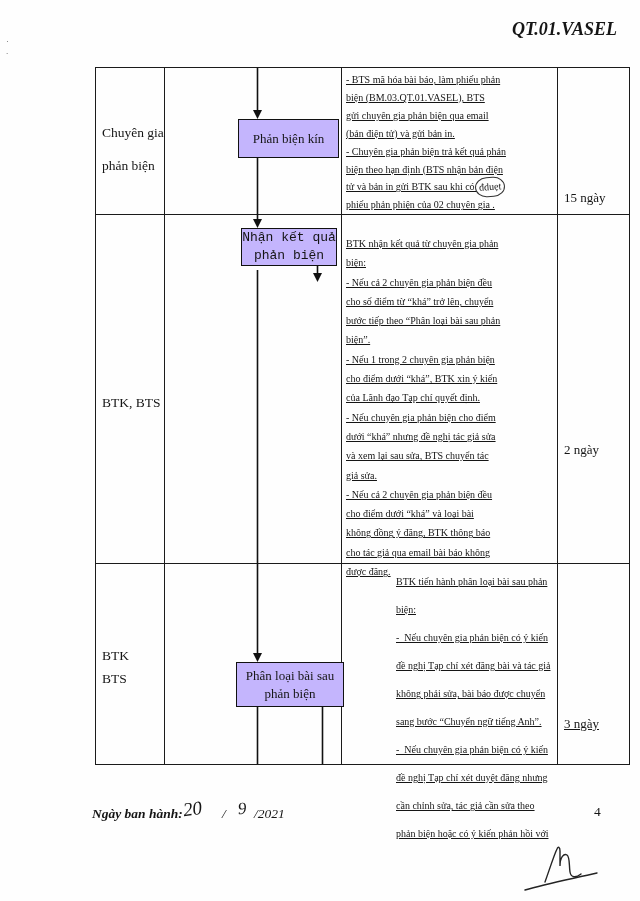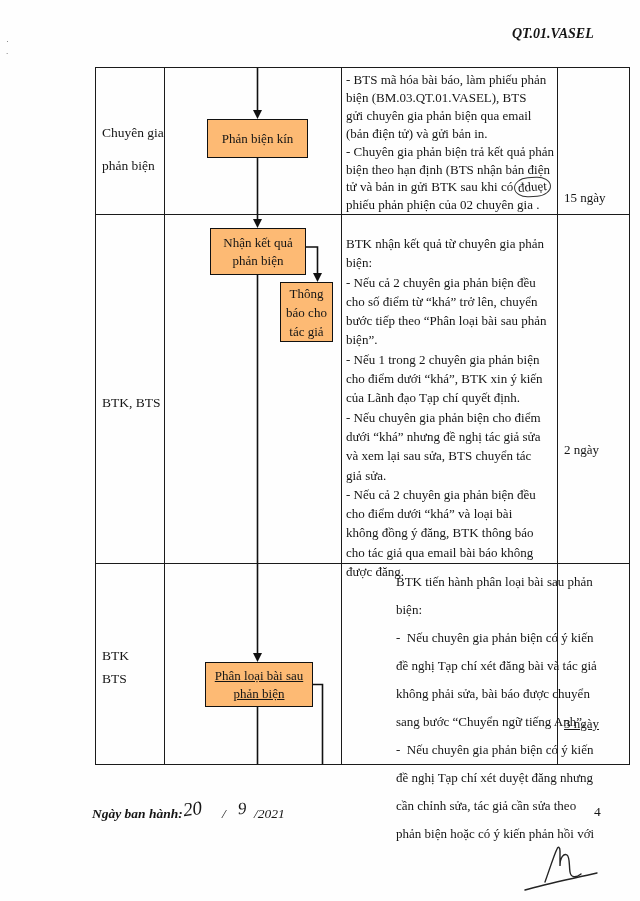--- a/index.html
+++ b/index.html
@@ -1,49 +1,49 @@
 <!DOCTYPE html>
 <html><head>
 <meta charset="utf-8">
 <style>
   html,body{margin:0;padding:0;background:#e8e8e8;}
   .page{position:relative;width:640px;height:901px;background:#fefefe;margin:0 auto;
         font-family:"Liberation Serif","DejaVu Serif",serif;color:#151515;overflow:hidden;}
   .abs{position:absolute;}
   
   .hdr-title{left:92px;top:31px;font-size:13.5px;font-style:italic;font-weight:bold;letter-spacing:.2px;}
-  .hdr-code{left:512px;top:26px;font-size:14px;font-style:italic;font-weight:bold;}
+  .hdr-code{left:512px;top:19px;font-size:18px;font-style:italic;font-weight:bold;}
   .artifact{left:6px;top:36px;font-size:9px;line-height:10px;color:#555;white-space:pre-line;}
   
   .tbl{left:95px;top:67px;width:535px;height:698px;border:1.5px solid #1b1b1b;box-sizing:border-box;}
   .vline{position:absolute;top:0;bottom:0;width:1.3px;background:#1b1b1b;}
   .hline{position:absolute;left:0;right:0;height:1.3px;background:#1b1b1b;}
   
   .actor{font-size:13.5px;white-space:pre-line;}
   .actor1{left:6px;top:48px;line-height:33px;}
   .actor2{left:6px;top:308px;margin-top:19px;}
   .actor3{left:6px;top:576px;line-height:23px;}
-  .desc{font-size:13px;white-space:pre;}
+  .desc{font-size:10px;white-space:pre;text-decoration:underline;}
   .desc1{left:250px;top:3px;line-height:17.9px;}
   .desc2{left:250px;top:150px;line-height:19.3px;margin-top:16px;}
   .desc3{left:264px;top:500px;line-height:28px;margin-left:36px;}
   .dur{font-size:13px;}
   .dur1{left:468px;top:122px;}
   .dur2{left:468px;top:374px;}
   .dur3{left:468px;top:648px;text-decoration:underline;}
   .circled{display:inline-block;border:1.2px solid #333;border-radius:48%/62%;
            padding:0 3px;margin:-2px -2px;transform:rotate(-4deg);}
   
-  .fbox{position:absolute;border:1.3px solid #111;background:#fdba74;box-sizing:border-box;
+  .fbox{position:absolute;border:1.3px solid #111;background:#c4b5fd;box-sizing:border-box;
         display:flex;align-items:center;justify-content:center;text-align:center;
-        font-size:13px;line-height:18px;white-space:pre-line;}
+        font-size:13px;line-height:18px;white-space:pre-line;margin-left:31px;}
   .fbox1{left:207px;top:119px;width:101px;height:39px;}
-  .fbox2{left:210px;top:228px;width:96px;height:47px;}
+  .fbox2{left:210px;top:228px;width:96px;height:38px;font-family:Liberation Mono, monospace;}
   .fbox3{left:280px;top:282px;width:53px;height:60px;line-height:19px;}
-  .fbox4{left:205px;top:662px;width:108px;height:45px;text-decoration:underline;}
+  .fbox4{left:205px;top:662px;width:108px;height:45px;}
   .overlay{position:absolute;left:0;top:0;pointer-events:none;}
   
   .ft-label{left:92px;top:806px;font-size:13.5px;font-style:italic;font-weight:bold;}
   .ft-day{left:183px;top:798px;font-size:19px;font-style:italic;transform:rotate(-8deg);}
   .ft-slash{left:222px;top:806px;font-size:13.5px;font-style:italic;}
   .ft-month{left:238px;top:799px;font-size:17px;font-style:italic;transform:rotate(-4deg);}
   .ft-year{left:254px;top:806px;font-size:13.5px;font-style:italic;}
   .ft-page{left:594px;top:804px;font-size:13.5px;}
 </style>
 </head>
@@ -123,23 +123,20 @@
       <polygon points="253,110 262,110 257.5,119"></polygon>
       <polygon points="253,219 262,219 257.5,228"></polygon>
       <polygon points="313,273 322,273 317.5,282"></polygon>
       <polygon points="253,653 262,653 257.5,662"></polygon>
     </g>
   </svg>
 
   <div class="fbox fbox1">Phản biện kín</div>
   <div class="fbox fbox2">Nhận kết quả
 phản biện</div>
-  <div class="fbox fbox3">Thông
-báo cho
-tác giả</div>
   <div class="fbox fbox4">Phân loại bài sau
 phản biện</div>
 
   <div class="abs ft-label">Ngày ban hành:</div>
   <div class="abs ft-day">20</div>
   <div class="abs ft-slash">/</div>
   <div class="abs ft-month">9</div>
   <div class="abs ft-year">/2021</div>
   <div class="abs ft-page">4</div>
 

